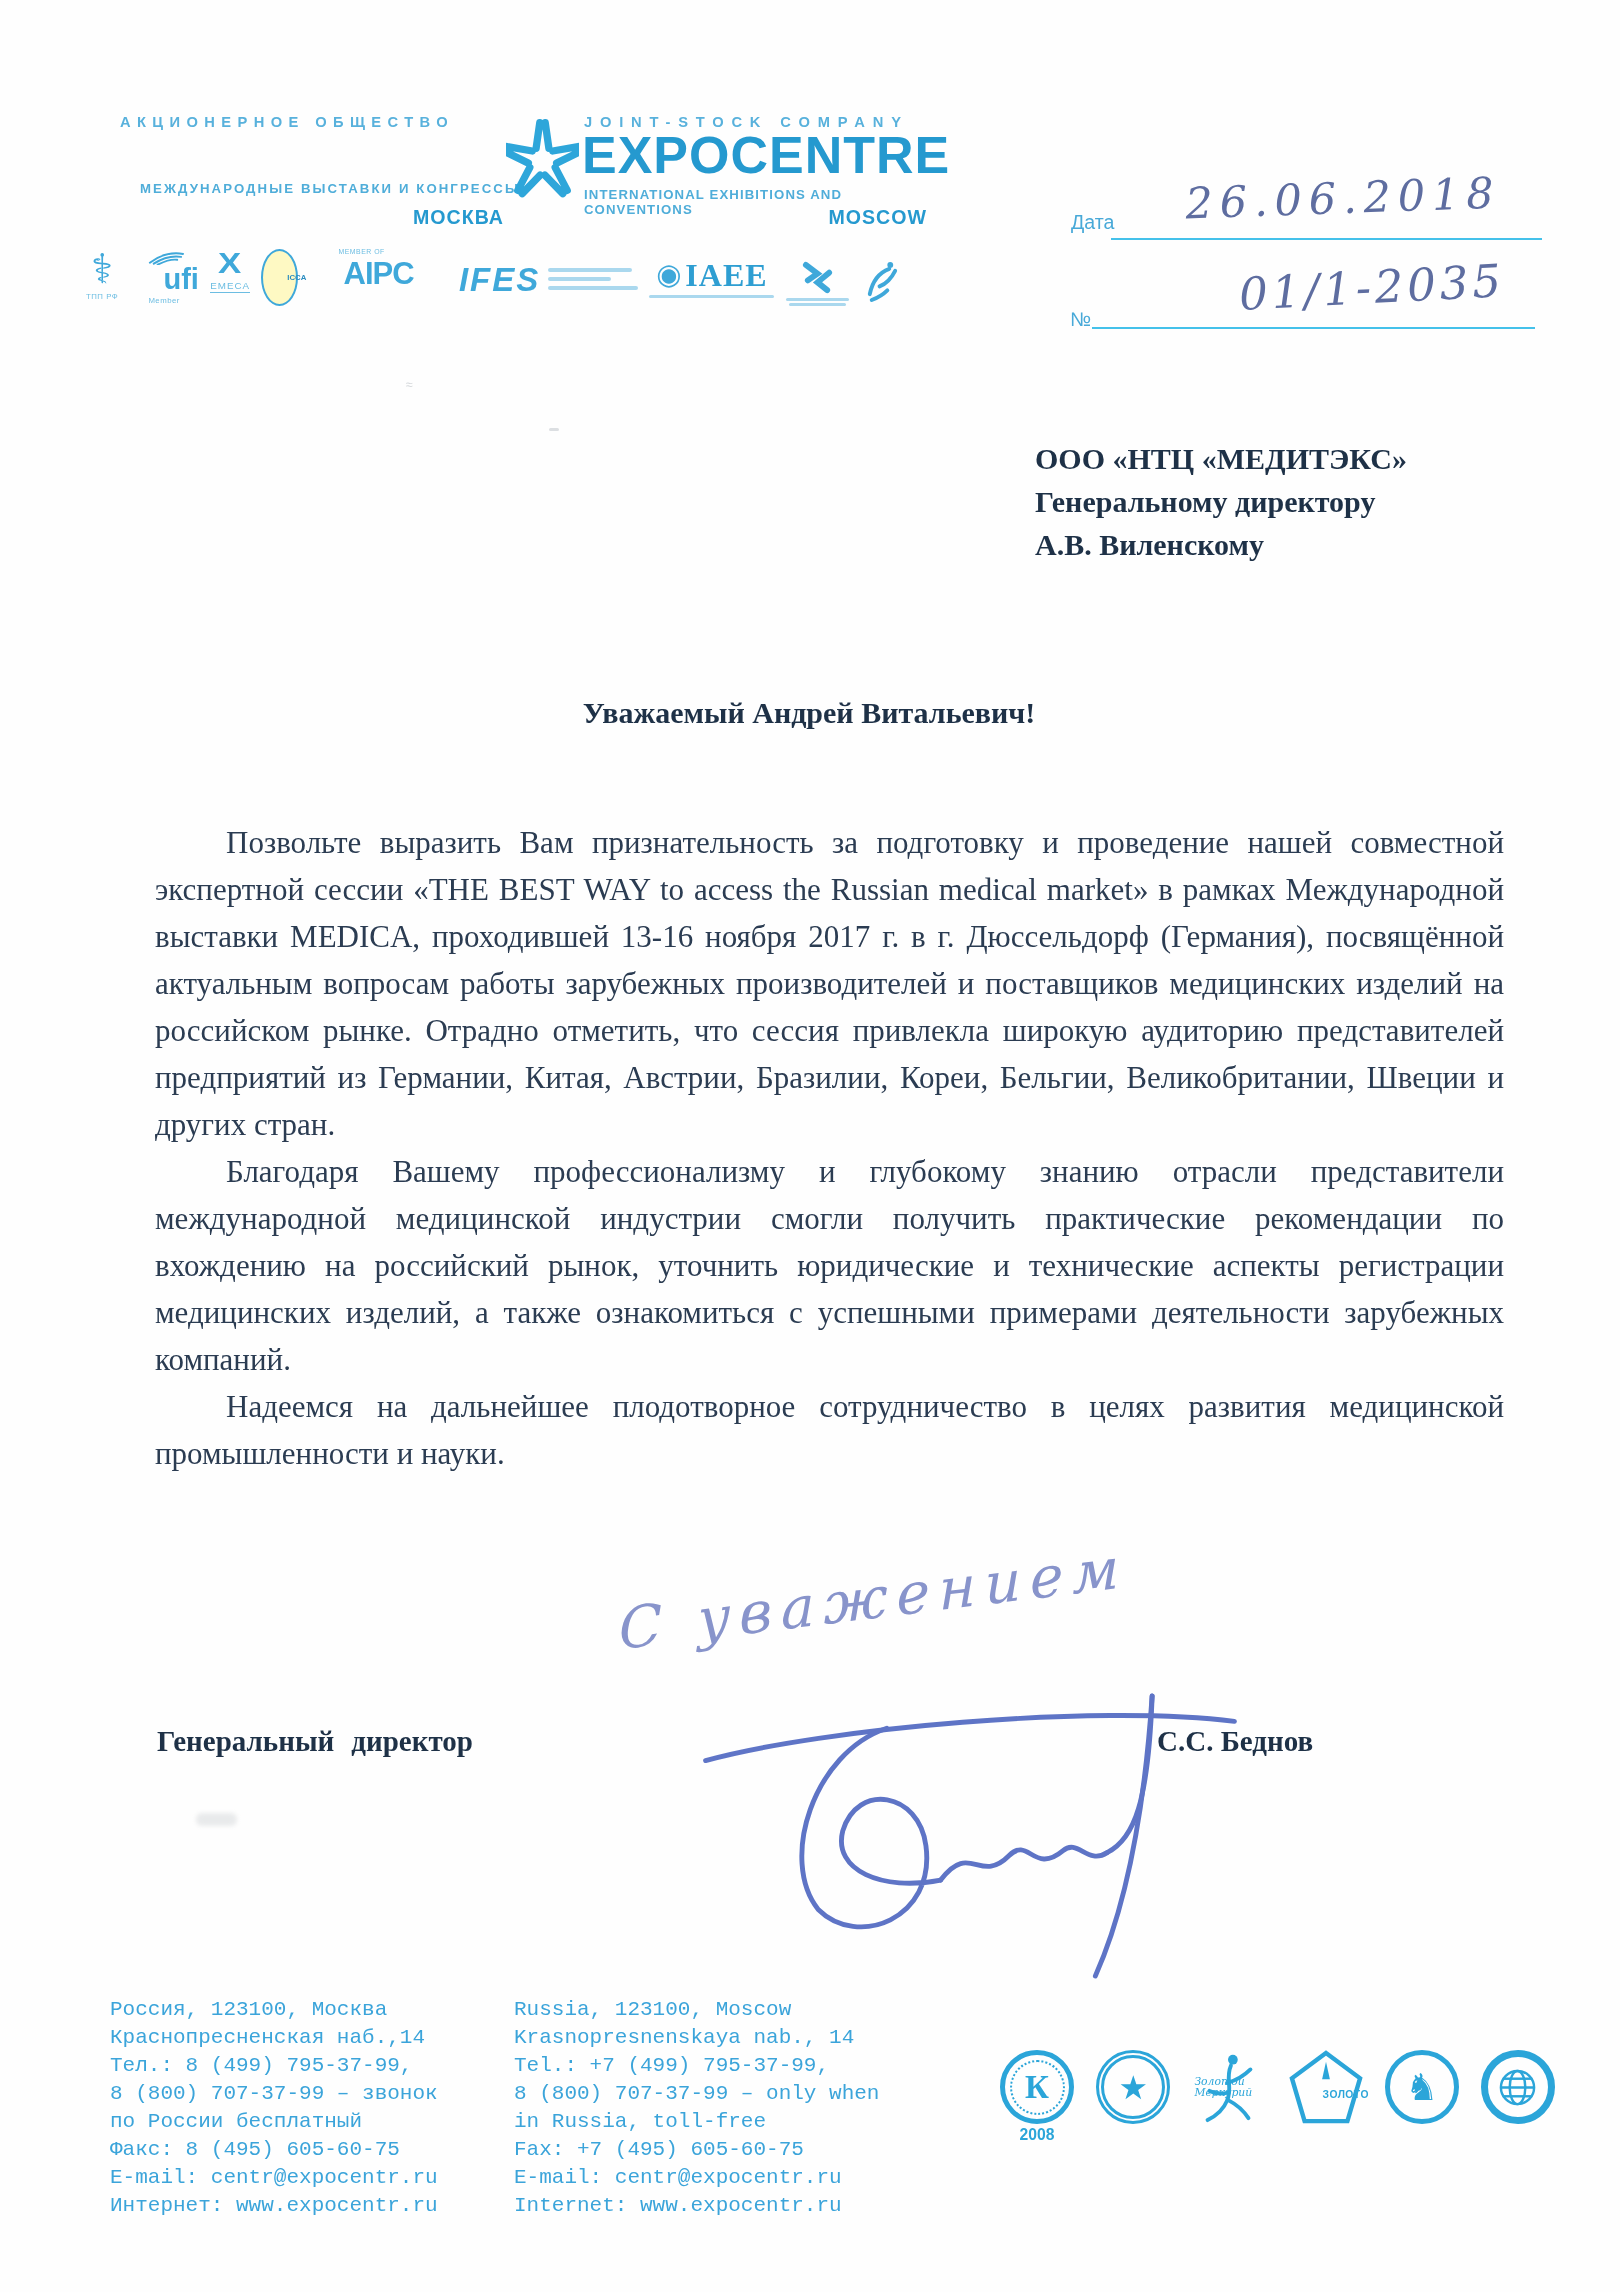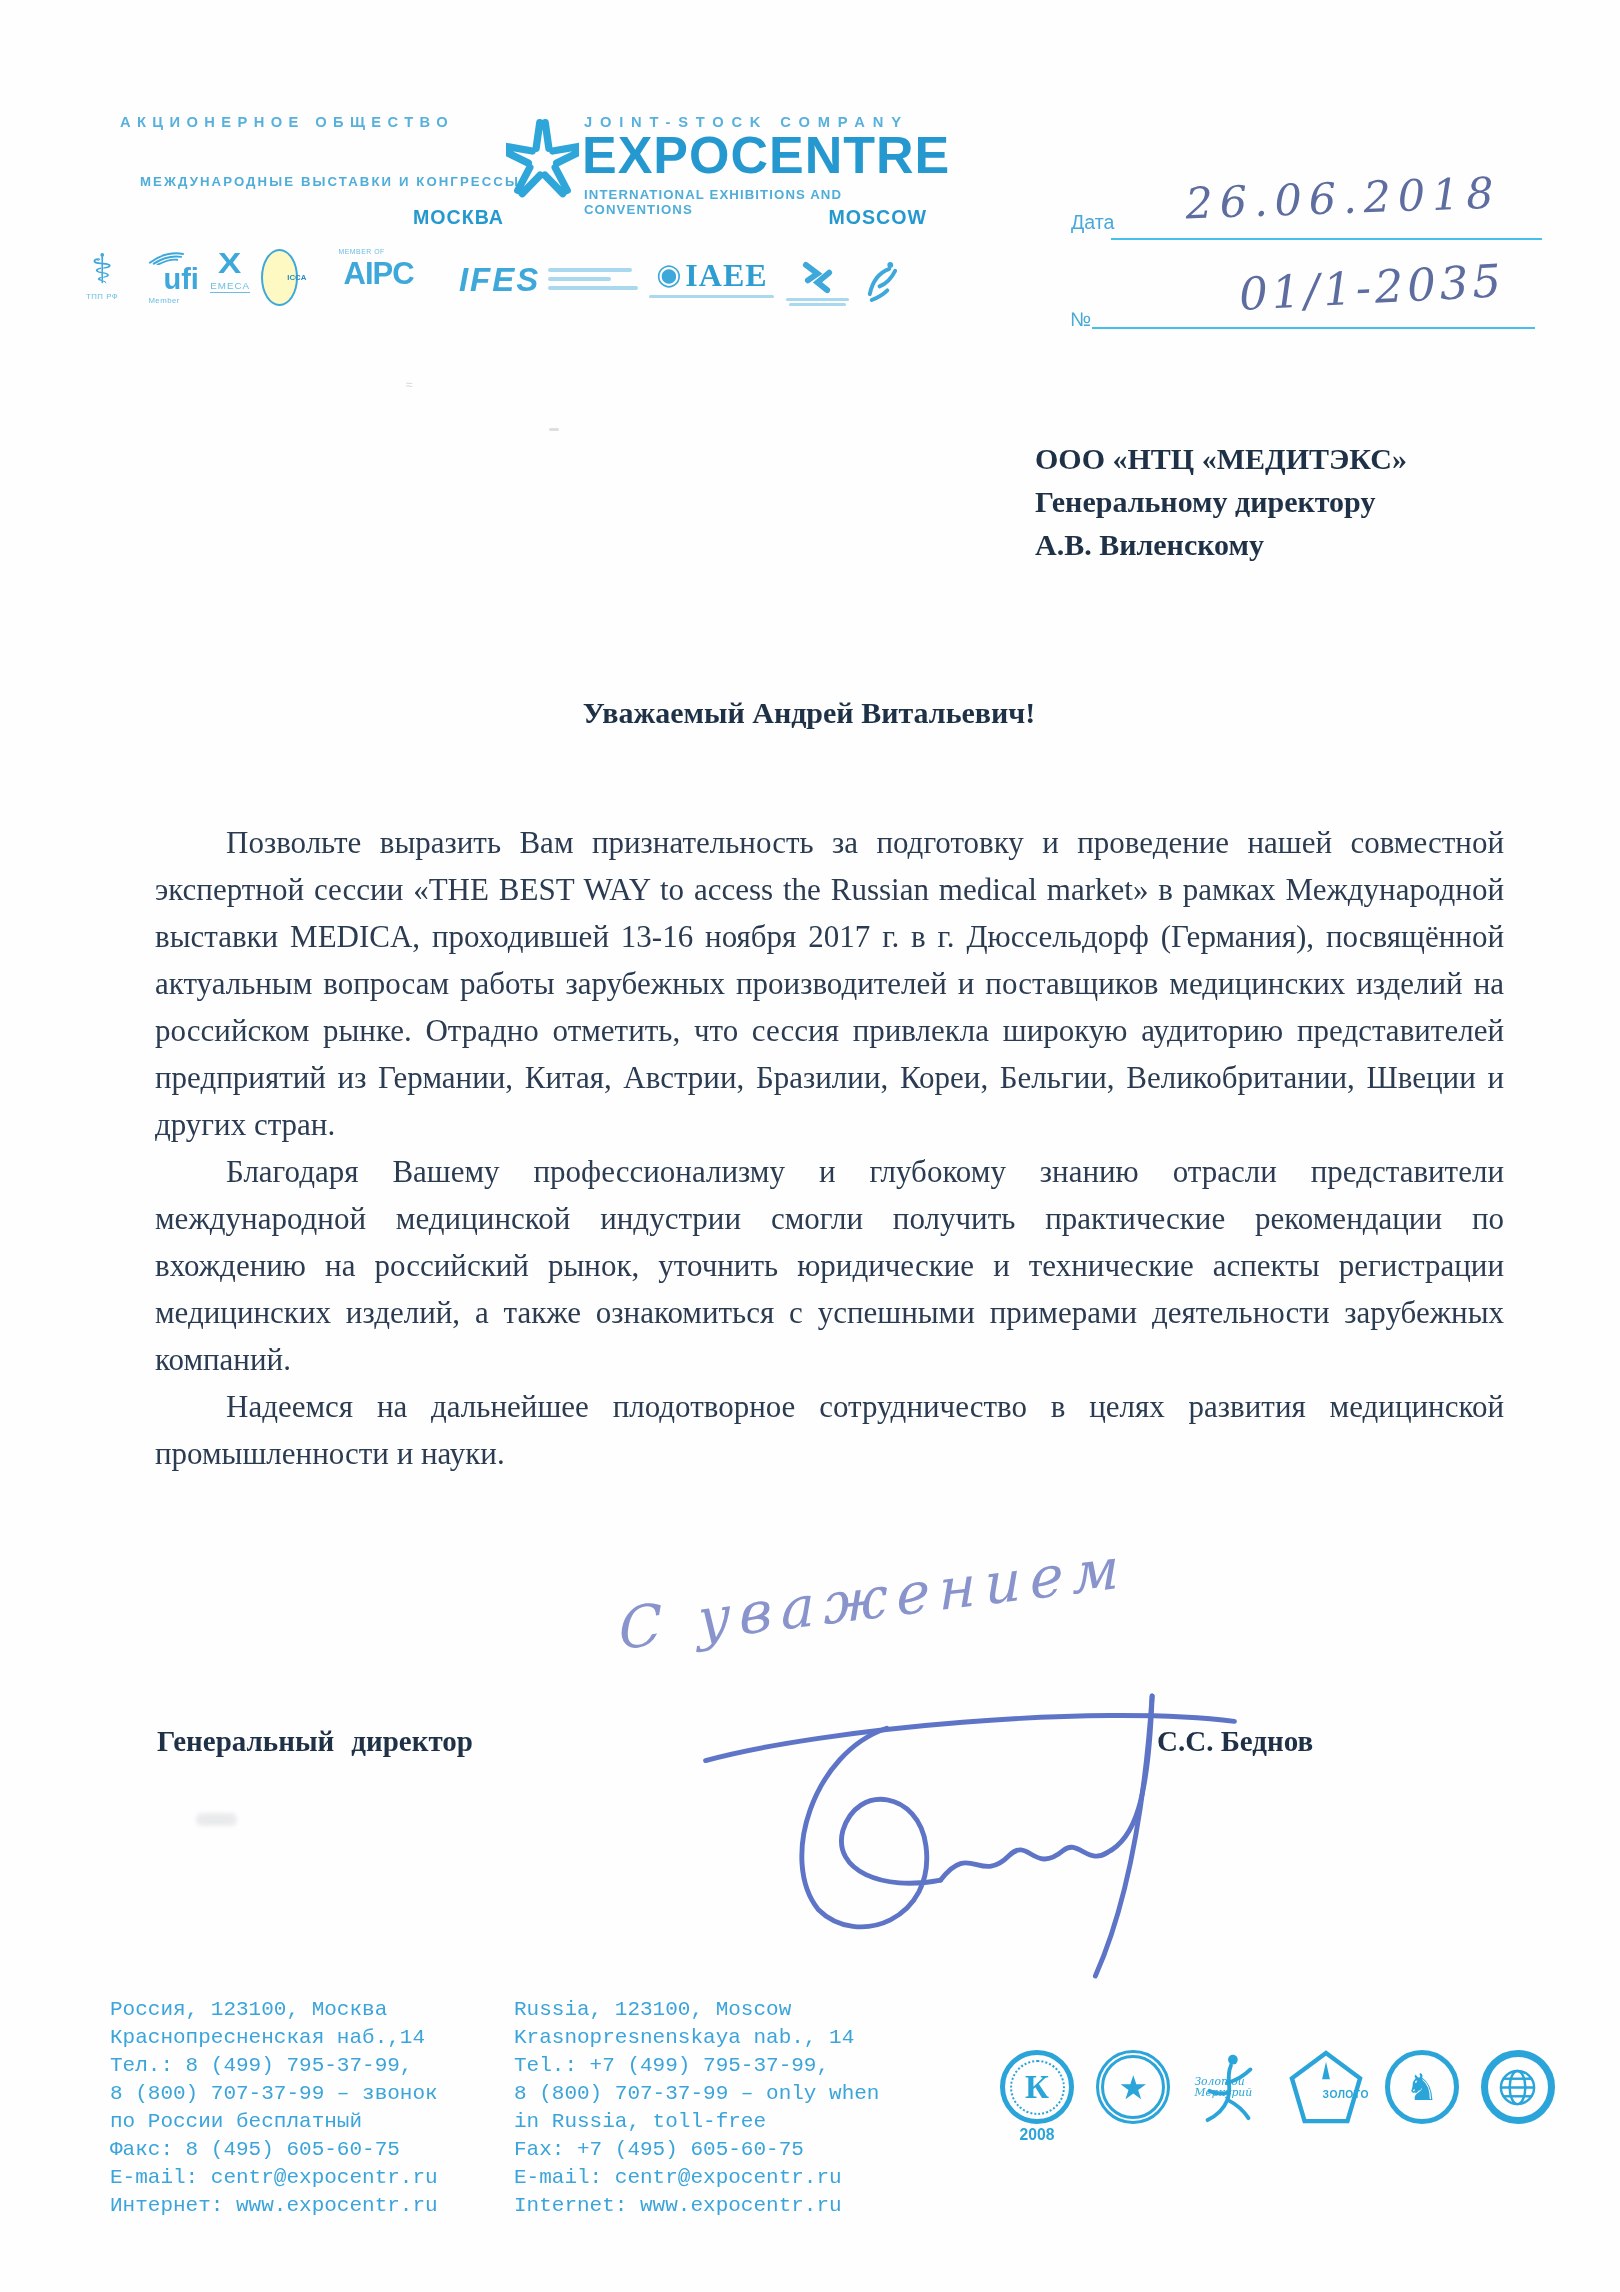--- a/index.html
+++ b/index.html
@@ -44,21 +44,21 @@
         display:flex;align-items:center;justify-content:center;position:relative;}
   .badge-caption{font-family:"Liberation Sans",sans-serif;font-weight:bold;font-size:15.7px;margin-top:2px;color:#2ba5d9;}
   .artifact{pointer-events:none;}
 </style>
 </head>
 <body>
 
 <div class="page">
 
   <div class="abs brand-small" style="left:120px;top:114px;width:384px;">АКЦИОНЕРНОЕ ОБЩЕСТВО</div>
-  <div class="abs brand-tagline" style="left:120px;top:174px;width:384px;padding-left:20px;">МЕЖДУНАРОДНЫЕ ВЫСТАВКИ И КОНГРЕССЫ</div>
+  <div class="abs brand-tagline" style="left:120px;top:181px;width:384px;padding-left:20px;">МЕЖДУНАРОДНЫЕ ВЫСТАВКИ И КОНГРЕССЫ</div>
   <div class="abs brand-city" style="left:120px;top:206px;width:384px;">МОСКВА</div>
 
   <svg class="abs" style="left:506px;top:114px;" width="73" height="94" viewBox="-40 -48 80 96">
     <g stroke="#2ea6da" stroke-width="8" stroke-linecap="round" fill="none">
       <g>
           <path d="M-7,-14 L-3,-42 M7,-14 L3,-42"></path>
         </g>
       <g transform="rotate(72)">
           <path d="M-7,-14 L-3,-42 M7,-14 L3,-42"></path>
         </g>

